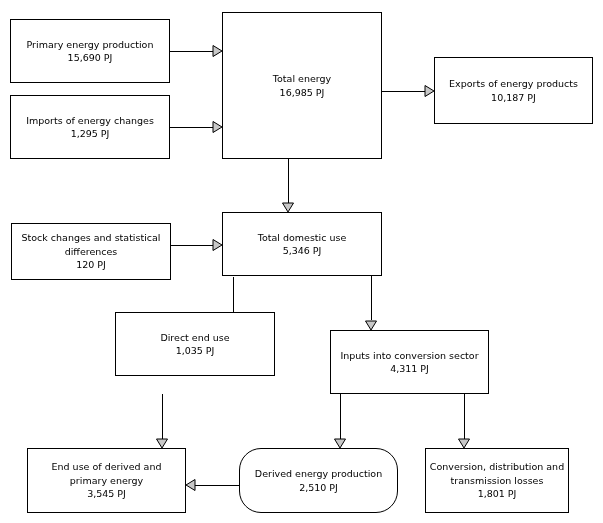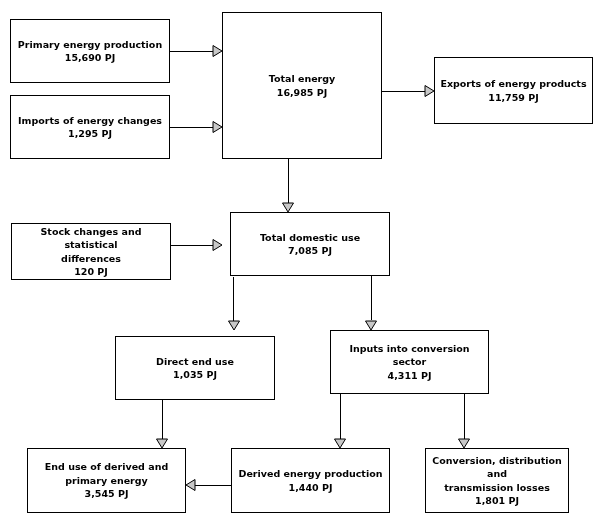--- a/index.html
+++ b/index.html
@@ -36,21 +36,20 @@
     text-align: center;
     line-height: 13.5px;
     font-size: 9.5px;
     color: #000000;
     font-family: "DejaVu Sans", sans-serif;
   }
   .node-inner {
     width: 100%;
     padding: 0 3px;
     box-sizing: border-box;
-    font-weight: bold;
   }
   .node-label,
   .node-value {
     display: block;
     white-space: pre-line;
   }
   .edge-line {
     stroke: #000000;
     stroke-width: 1;
     fill: none;
@@ -142,40 +141,40 @@
   <div class="node-box" style="left:222px; top:12px; width:160px; height:147px;">
     <div class="node-inner">
       <span class="node-label">Total energy</span>
       <span class="node-value">16,985 PJ</span>
     </div>
   </div>
 
   <div class="node-box" style="left:434px; top:57px; width:159px; height:67px;justify-content:flex-end;">
     <div class="node-inner">
       <span class="node-label">Exports of energy products</span>
-      <span class="node-value">11,759 PJ</span>
+      <span class="node-value">10,187 PJ</span>
     </div>
   </div>
 
   <div class="node-box" style="left:11px; top:213px; width:160px; height:57px;margin-top:10px;">
     <div class="node-inner">
       <span class="node-label">Stock changes and statistical
 differences</span>
       <span class="node-value">120 PJ</span>
     </div>
   </div>
 
-  <div class="node-box" style="left:222px; top:212px; width:160px; height:64px;margin-left:8px;">
+  <div class="node-box" style="left:222px; top:212px; width:160px; height:64px;">
     <div class="node-inner">
       <span class="node-label">Total domestic use</span>
-      <span class="node-value">7,085 PJ</span>
-    </div>
-  </div>
-
-  <div class="node-box" style="left:115px; top:336px; width:160px; height:64px;">
+      <span class="node-value">5,346 PJ</span>
+    </div>
+  </div>
+
+  <div class="node-box" style="left:115px; top:312px; width:160px; height:64px;">
     <div class="node-inner">
       <span class="node-label">Direct end use</span>
       <span class="node-value">1,035 PJ</span>
     </div>
   </div>
 
   <div class="node-box" style="left:330px; top:330px; width:159px; height:64px;">
     <div class="node-inner">
       <span class="node-label">Inputs into conversion sector</span>
       <span class="node-value">4,311 PJ</span>
@@ -183,24 +182,24 @@
   </div>
 
   <div class="node-box" style="left:27px; top:448px; width:159px; height:65px;">
     <div class="node-inner">
       <span class="node-label">End use of derived and
 primary energy</span>
       <span class="node-value">3,545 PJ</span>
     </div>
   </div>
 
-  <div class="node-box" style="left:231px; top:448px; width:159px; height:65px;">
+  <div class="node-box" style="left:239px; top:448px; width:159px; height:65px;border-radius:22px;">
     <div class="node-inner">
       <span class="node-label">Derived energy production</span>
-      <span class="node-value">1,440 PJ</span>
+      <span class="node-value">2,510 PJ</span>
     </div>
   </div>
 
   <div class="node-box" style="left:425px; top:448px; width:144px; height:65px;">
     <div class="node-inner">
       <span class="node-label">Conversion, distribution and
 transmission losses</span>
       <span class="node-value">1,801 PJ</span>
     </div>
   </div>

